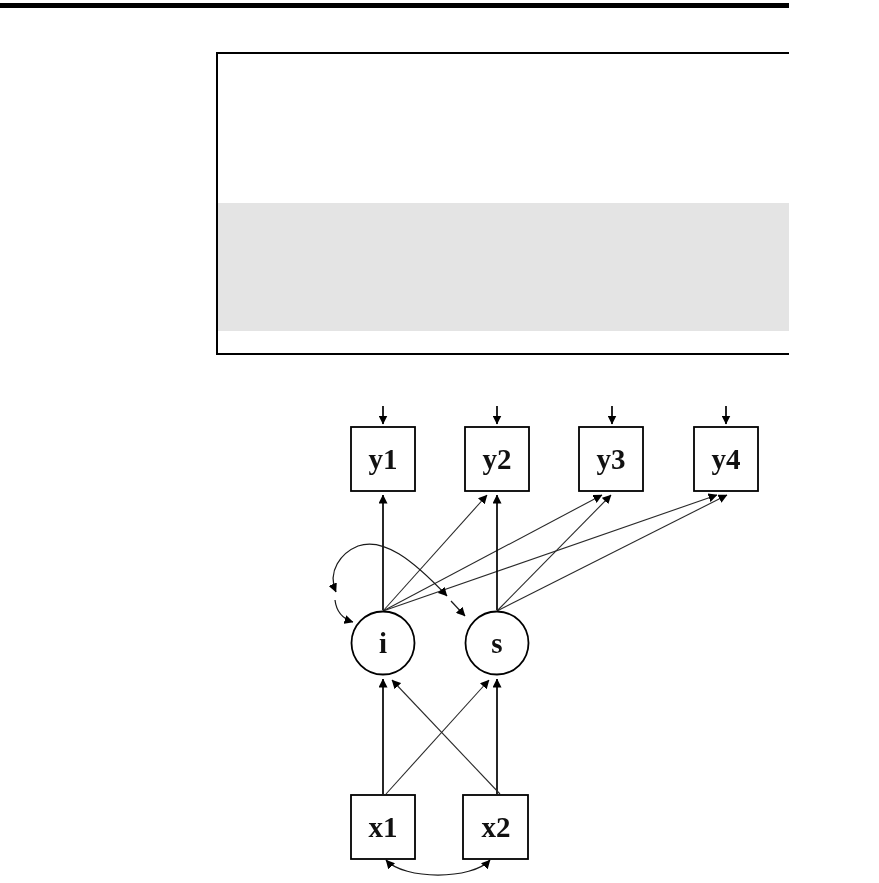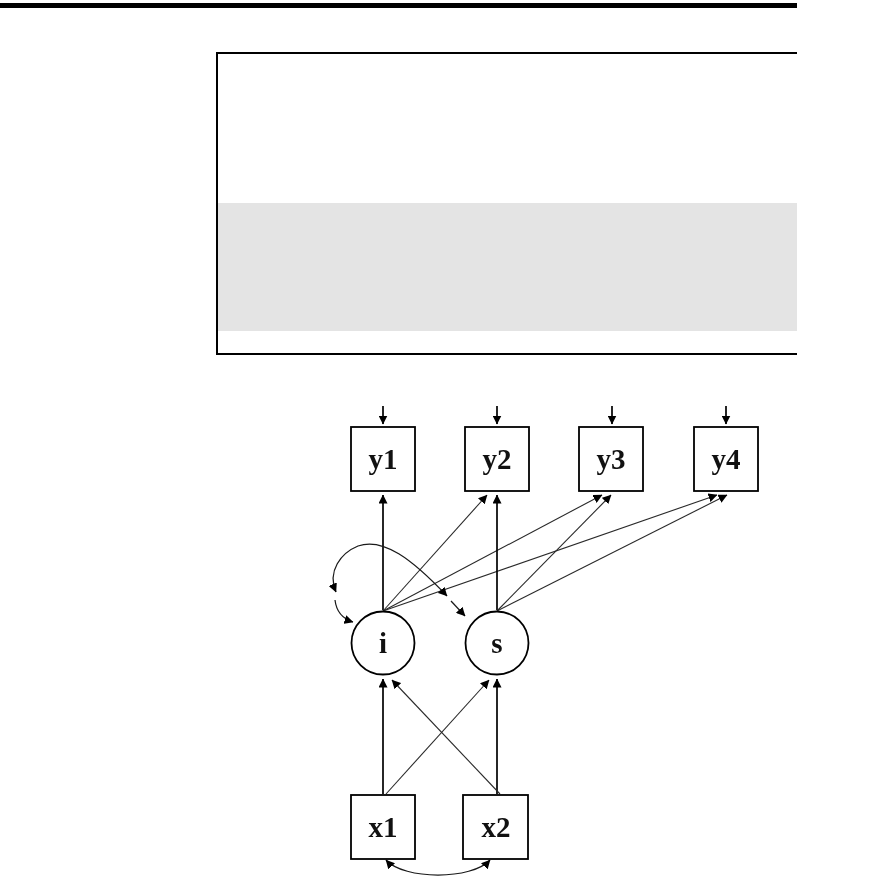--- a/index.html
+++ b/index.html
@@ -3,21 +3,20 @@
 <meta charset="utf-8">
 <style>
   html, body { margin: 0; padding: 0; background: #ffffff; }
   .page {
     position: relative;
     width: 789px;
     height: 883px;
     background: #ffffff;
     overflow: hidden;
     font-family: "Liberation Serif", "DejaVu Serif", serif;
-    padding-left: 8px;
   }
   .top-rule {
     position: absolute;
     left: 0; top: 3px;
     width: 879px; height: 5px;
     background: #000000;
   }
   .listing-box {
     position: absolute;
     left: 216px; top: 52px;

